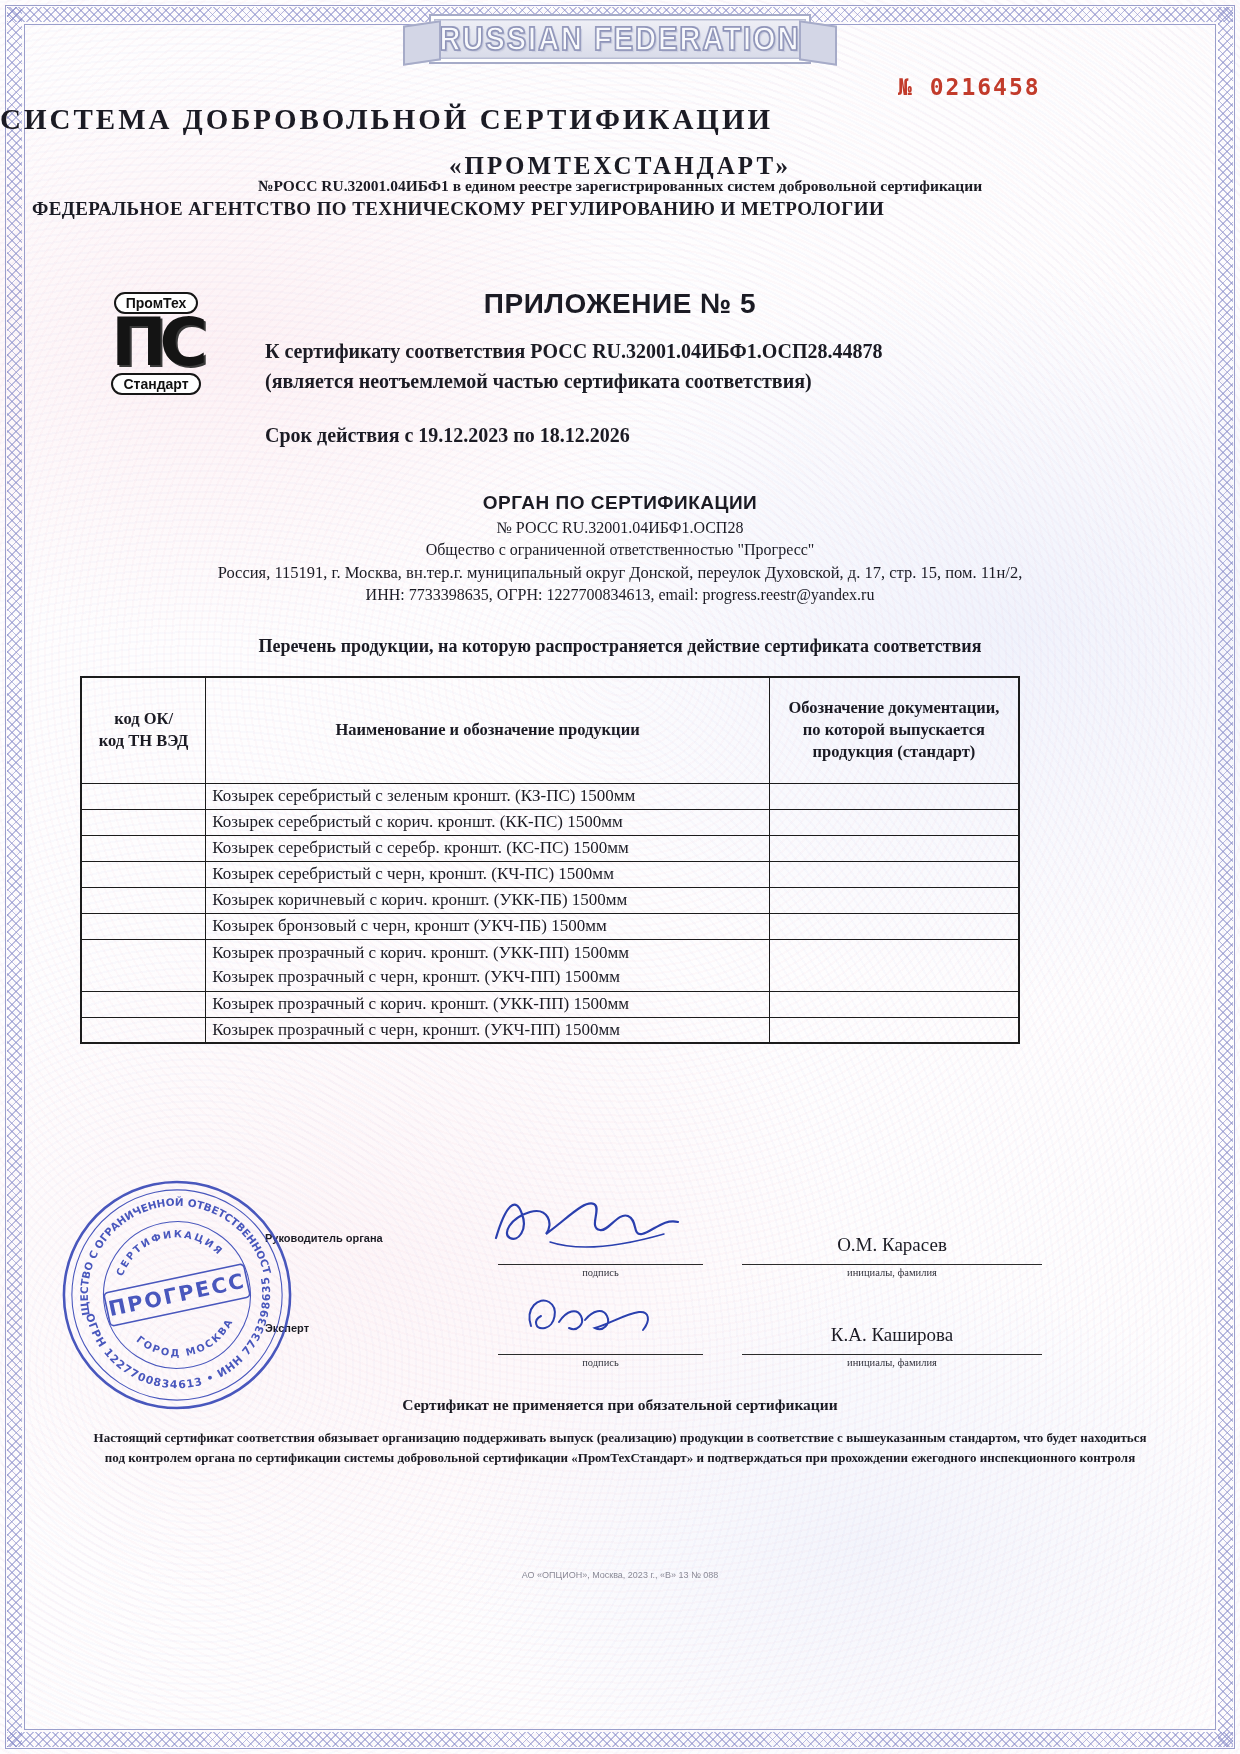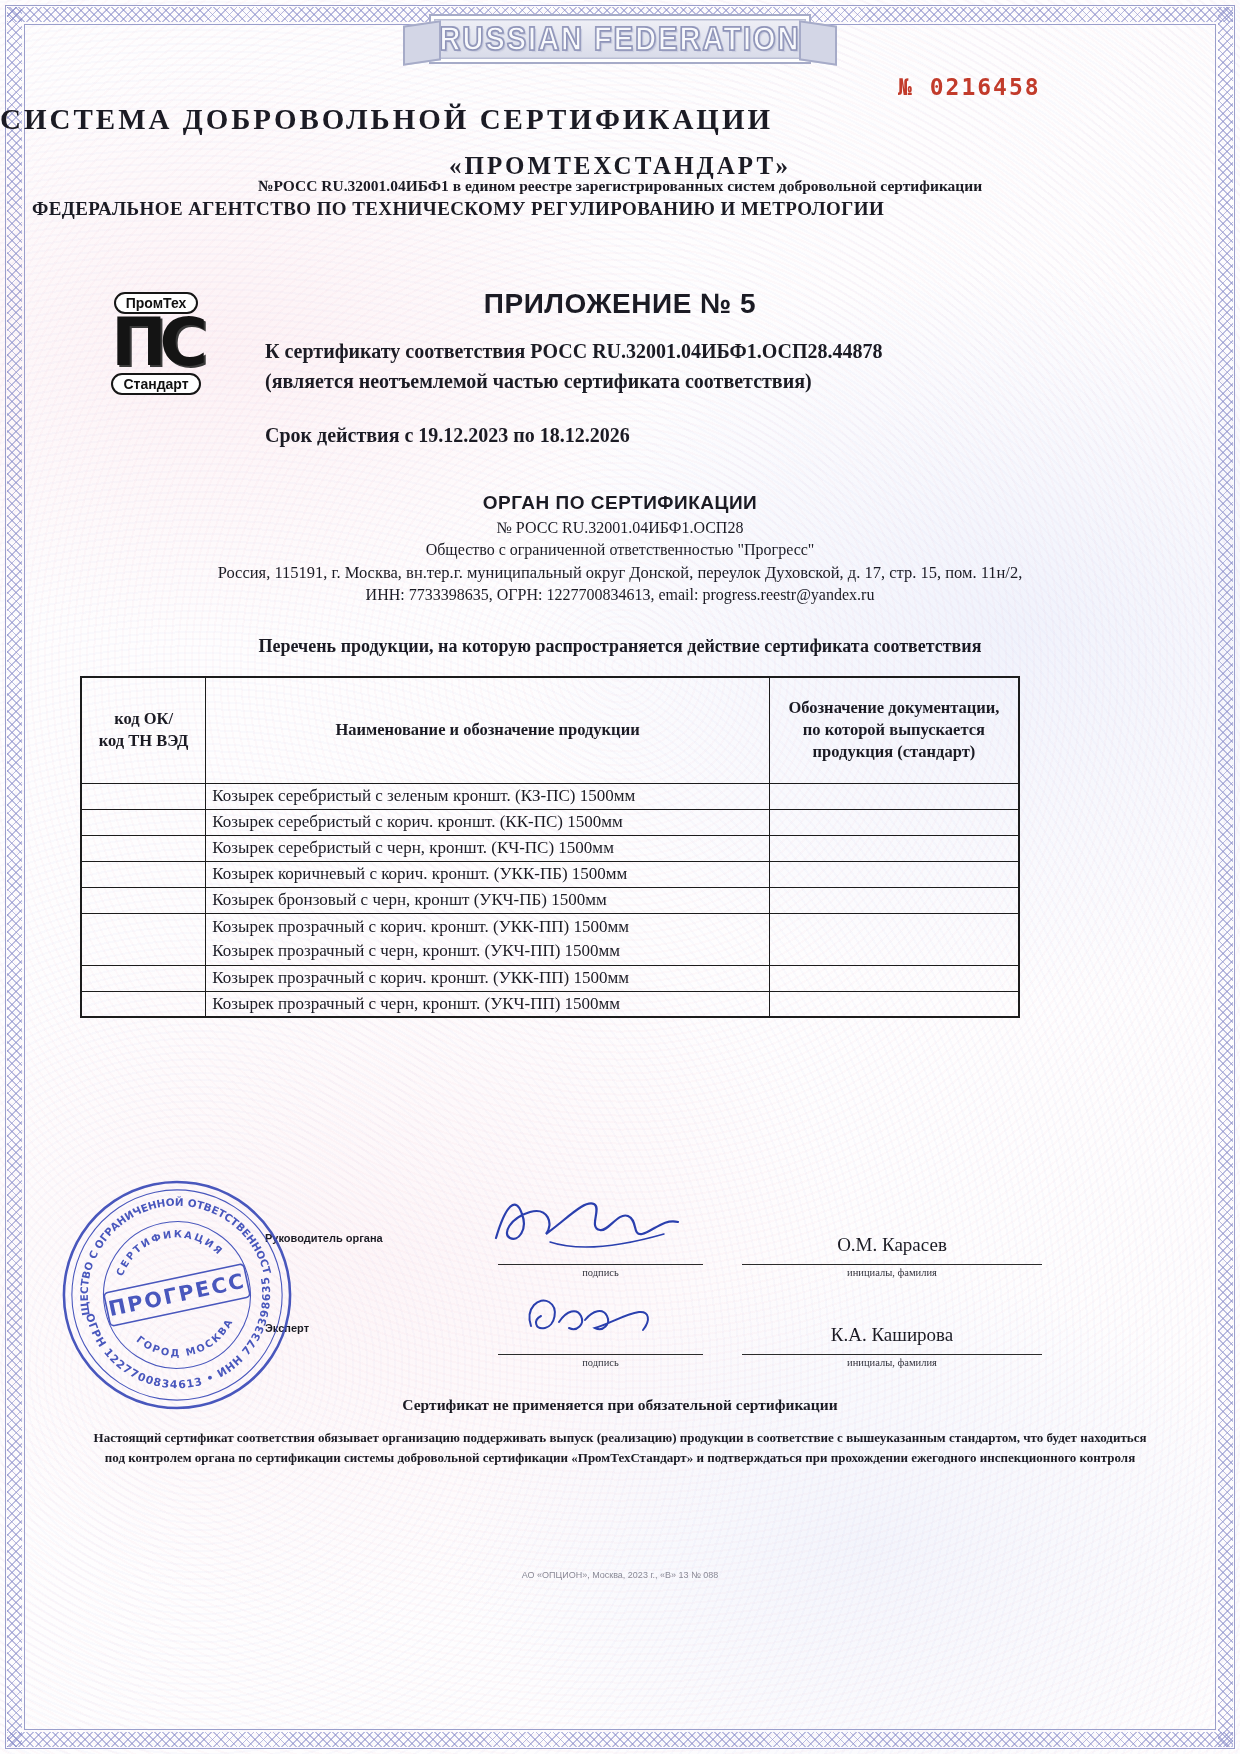--- a/index.html
+++ b/index.html
@@ -211,20 +211,25 @@
       </thead>
       <tbody>
         <tr>
           <td class="c1"></td>
           <td class="c2">Козырек серебристый с зеленым кроншт. (КЗ-ПС) 1500мм</td>
           <td class="c3"></td>
         </tr>
         <tr>
           <td class="c1"></td>
           <td class="c2">Козырек серебристый с корич. кроншт. (КК-ПС) 1500мм</td>
+          <td class="c3"></td>
+        </tr>
+        <tr>
+          <td class="c1"></td>
+          <td class="c2">Козырек серебристый с серебр. кроншт. (КС-ПС) 1500мм</td>
           <td class="c3"></td>
         </tr>
         <tr>
           <td class="c1"></td>
           <td class="c2">Козырек серебристый с черн, кроншт. (КЧ-ПС) 1500мм</td>
           <td class="c3"></td>
         </tr>
         <tr>
           <td class="c1"></td>
           <td class="c2">Козырек коричневый с корич. кроншт. (УКК-ПБ) 1500мм</td>

